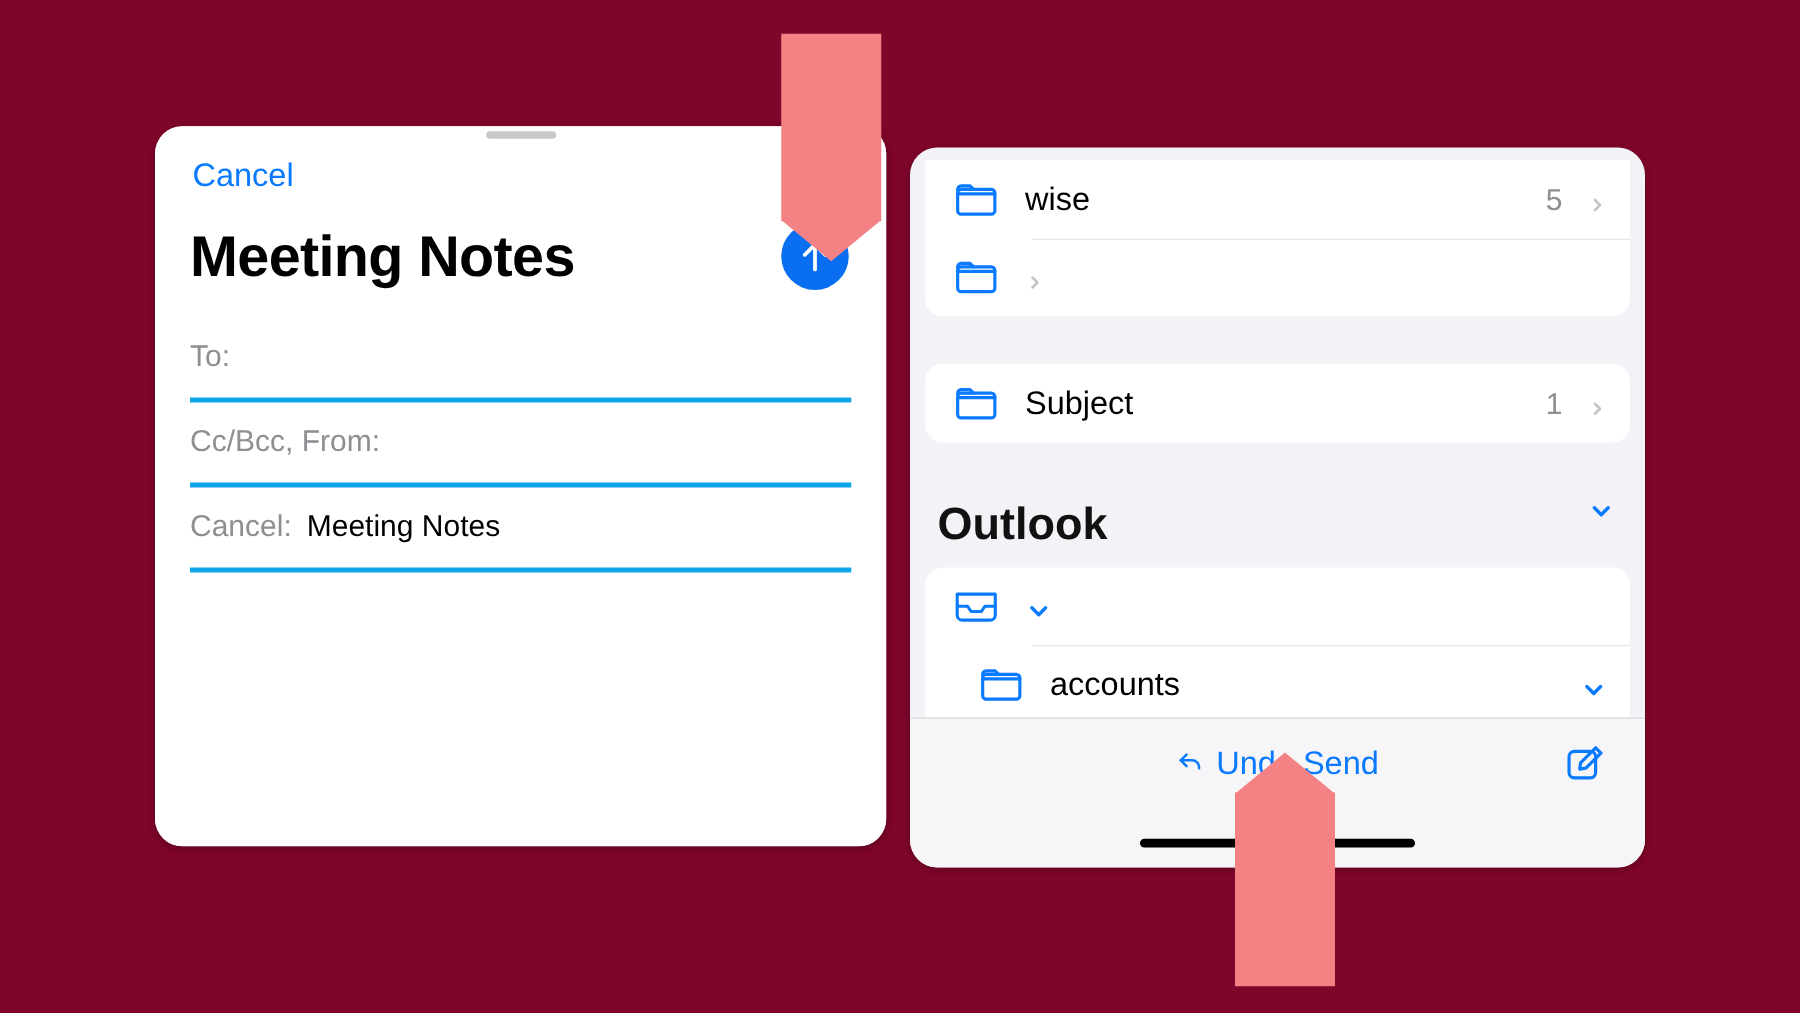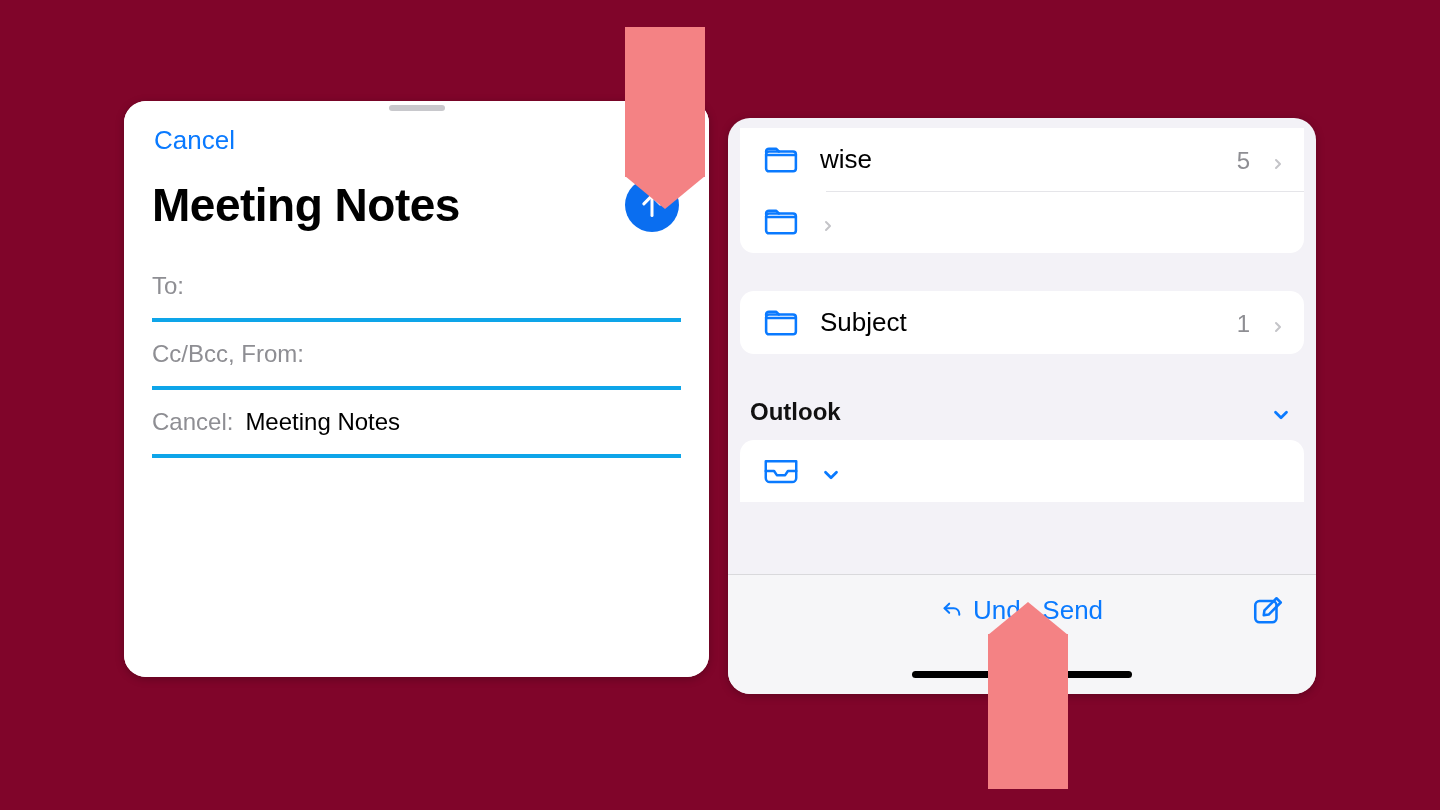--- a/index.html
+++ b/index.html
@@ -80,23 +80,23 @@
     content:""; position:absolute; left:86px; right:0; top:0; height:1px; background:#e5e5e9;
   }
   .row .icon-slot { width:38px; display:flex; justify-content:center; color:#0a7aff; }
   .row.sub { padding-left: 42px; }
   .row .name { flex:1; }
   .row .count { color:#8e8e93; font-size:24px; }
   .row .disclosure { color:#c4c4c8; display:flex; }
   .row .disclosure.blue { color:#0a7aff; }
 
   .section-head {
-    display:flex; align-items:flex-end; justify-content:space-between;
+    display:flex; align-items:flex-start; justify-content:space-between;
     padding: 6px 24px 14px 22px;
-    font-size:24px; font-weight:700; color:#111;gap:44px;
+    font-size:36px; font-weight:700; color:#111;gap:44px;
   }
   .section-head .disclosure { color:#0a7aff; }
 
   
   .toolbar {
     position:absolute; left:0; right:0; bottom:0; height:120px;
     background:#f6f6f8;
     border-top:1px solid #d9d9dc;
     display:flex; align-items:flex-start;
     padding-top:20px;
@@ -243,20 +243,35 @@
                 <path d="M2 3h22v12a3 3 0 0 1-3 3H5a3 3 0 0 1-3-3z"></path>
                 <path d="M2 10h6l2 3h6l2-3h6"></path>
               </svg>
             </span>
             <span class="disclosure blue">
               <svg width="22" height="22" viewBox="0 0 24 24" fill="none" stroke="currentColor" stroke-width="3" stroke-linecap="round" stroke-linejoin="round">
                 <polyline points="6 9 12 15 18 9"></polyline>
               </svg>
             </span>
           </div>
+          <div class="row sub">
+            <span class="icon-slot">
+              <svg width="34" height="30" viewBox="0 0 24 20" fill="none" stroke="currentColor" stroke-width="1.8" stroke-linecap="round" stroke-linejoin="round">
+                <rect x="1.5" y="4" width="21" height="14" rx="2"></rect>
+                <path d="M1.5 6.5h21"></path>
+                <path d="M1.5 4.5V4a2 2 0 0 1 2-2h5l2 2"></path>
+              </svg>
+            </span>
+            <span class="name">accounts</span>
+            <span class="disclosure blue">
+              <svg width="22" height="22" viewBox="0 0 24 24" fill="none" stroke="currentColor" stroke-width="3" stroke-linecap="round" stroke-linejoin="round">
+                <polyline points="6 9 12 15 18 9"></polyline>
+              </svg>
+            </span>
+          </div>
         </div>
 
       <div class="toolbar">
         <div class="undo">
           <span>
             <svg width="22" height="22" viewBox="0 0 24 24" fill="none" stroke="currentColor" stroke-width="2.2" stroke-linecap="round" stroke-linejoin="round">
                 <polyline points="9 14 4 9 9 4"></polyline>
                 <path d="M4 9h10a6 6 0 0 1 6 6v1"></path>
               </svg>
           </span>

